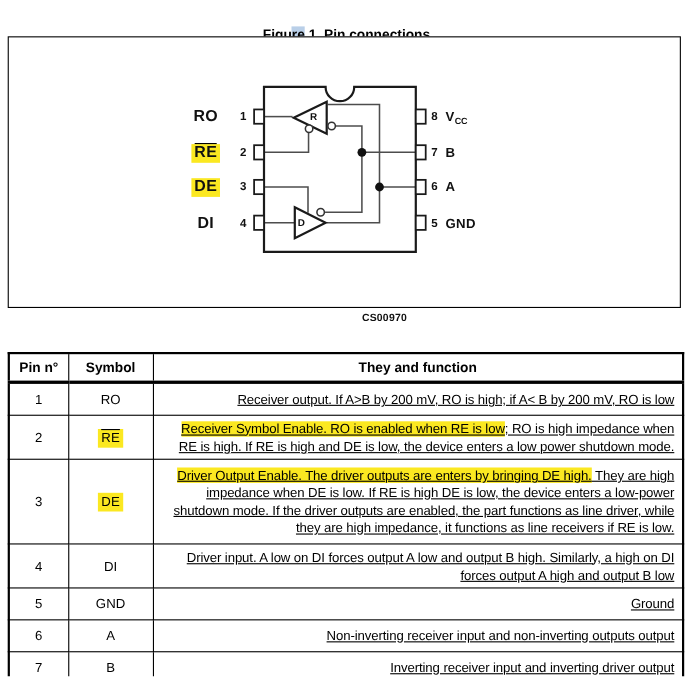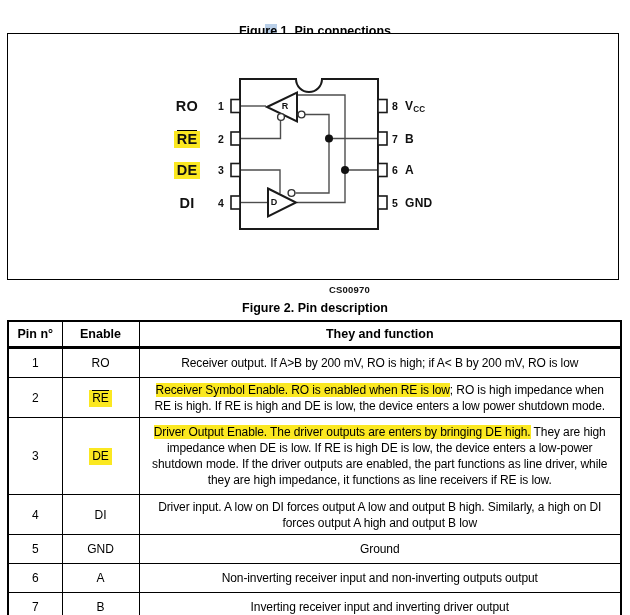--- a/index.html
+++ b/index.html
@@ -54,22 +54,22 @@
   #pin-table th, #pin-table td { border:1px solid #000;margin-left:44px; }
   #pin-table { border:2px solid #000; }
   #pin-table th {
     font-size:12.5px; font-weight:bold; text-align:center;
     height:24px; border-bottom:3px solid #000; background:#fff; padding:0 2px;
   }
   td.c-pin { text-align:center; vertical-align:middle; }
   td.c-sym { text-align:center; vertical-align:middle; font-weight:normal; }
   td.c-sym .mk-y { padding:1px 3px 2px 3px; }
   td.c-desc {
-    text-align:center; vertical-align:middle; padding:2px 7px;
-    line-height:16px; letter-spacing:-0.1px;
+    text-align:right; vertical-align:middle; padding:2px 7px;
+    line-height:16px; letter-spacing:-0.1px;text-decoration:underline;
   }
   tr.h1 td { height:24px; }
   tr.h2 td { height:35px; }
   tr.h4 td { height:72px; }
 </style>
 </head>
 <body>
 
 <div id="page">
 
@@ -134,32 +134,31 @@
   <div class="abs pin-num" style="left:388px; top:160px;">6</div>
   <div class="abs pin-num" style="left:388px; top:192.5px;">5</div>
 
   <div class="abs right-label" style="left:405px; top:96px;"><span>V</span><span class="sub">CC</span></div>
   <div class="abs right-label" style="left:405px; top:128.5px;">B</div>
   <div class="abs right-label" style="left:405px; top:160px;">A</div>
   <div class="abs right-label" style="left:405px; top:192.5px;">GND</div>
 
   <div class="abs" id="cs-code">CS00970</div>
 
-  <div class="abs fig-title" style="top:301px;">Figure 2. Pin description</div>
 
   <table id="pin-table">
     <colgroup>
         <col style="width:54px">
         <col style="width:77px">
         <col style="width:482px">
       </colgroup>
     <thead>
       <tr>
         <th>Pin n°</th>
-        <th>Enable</th>
+        <th>Symbol</th>
         <th>They and function</th>
       </tr>
     </thead>
     <tbody>
       <tr class="h1">
         <td class="c-pin">1</td>
         <td class="c-sym">RO</td>
         <td class="c-desc">Receiver output. If A&gt;B by 200 mV, RO is high; if A&lt; B by 200 mV, RO is low</td>
       </tr>
       <tr class="h2">

